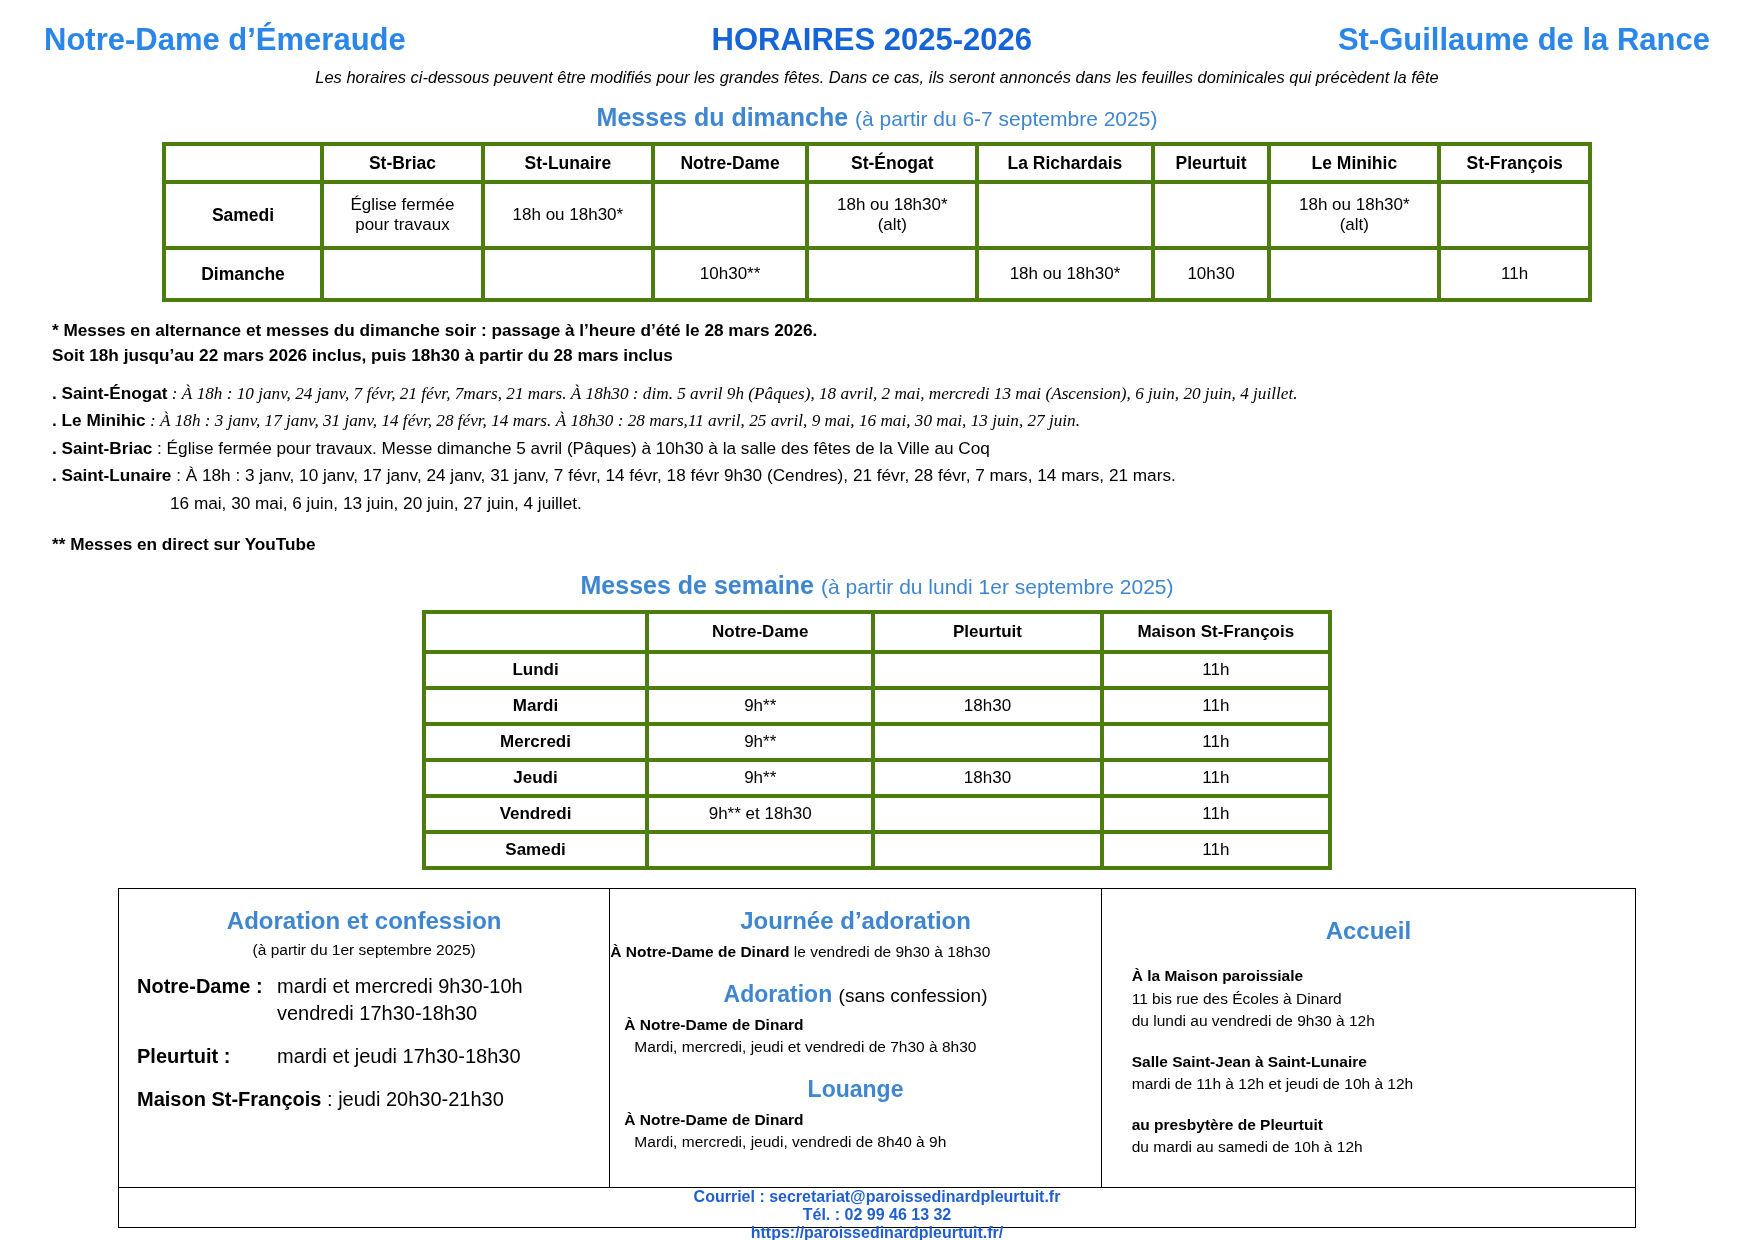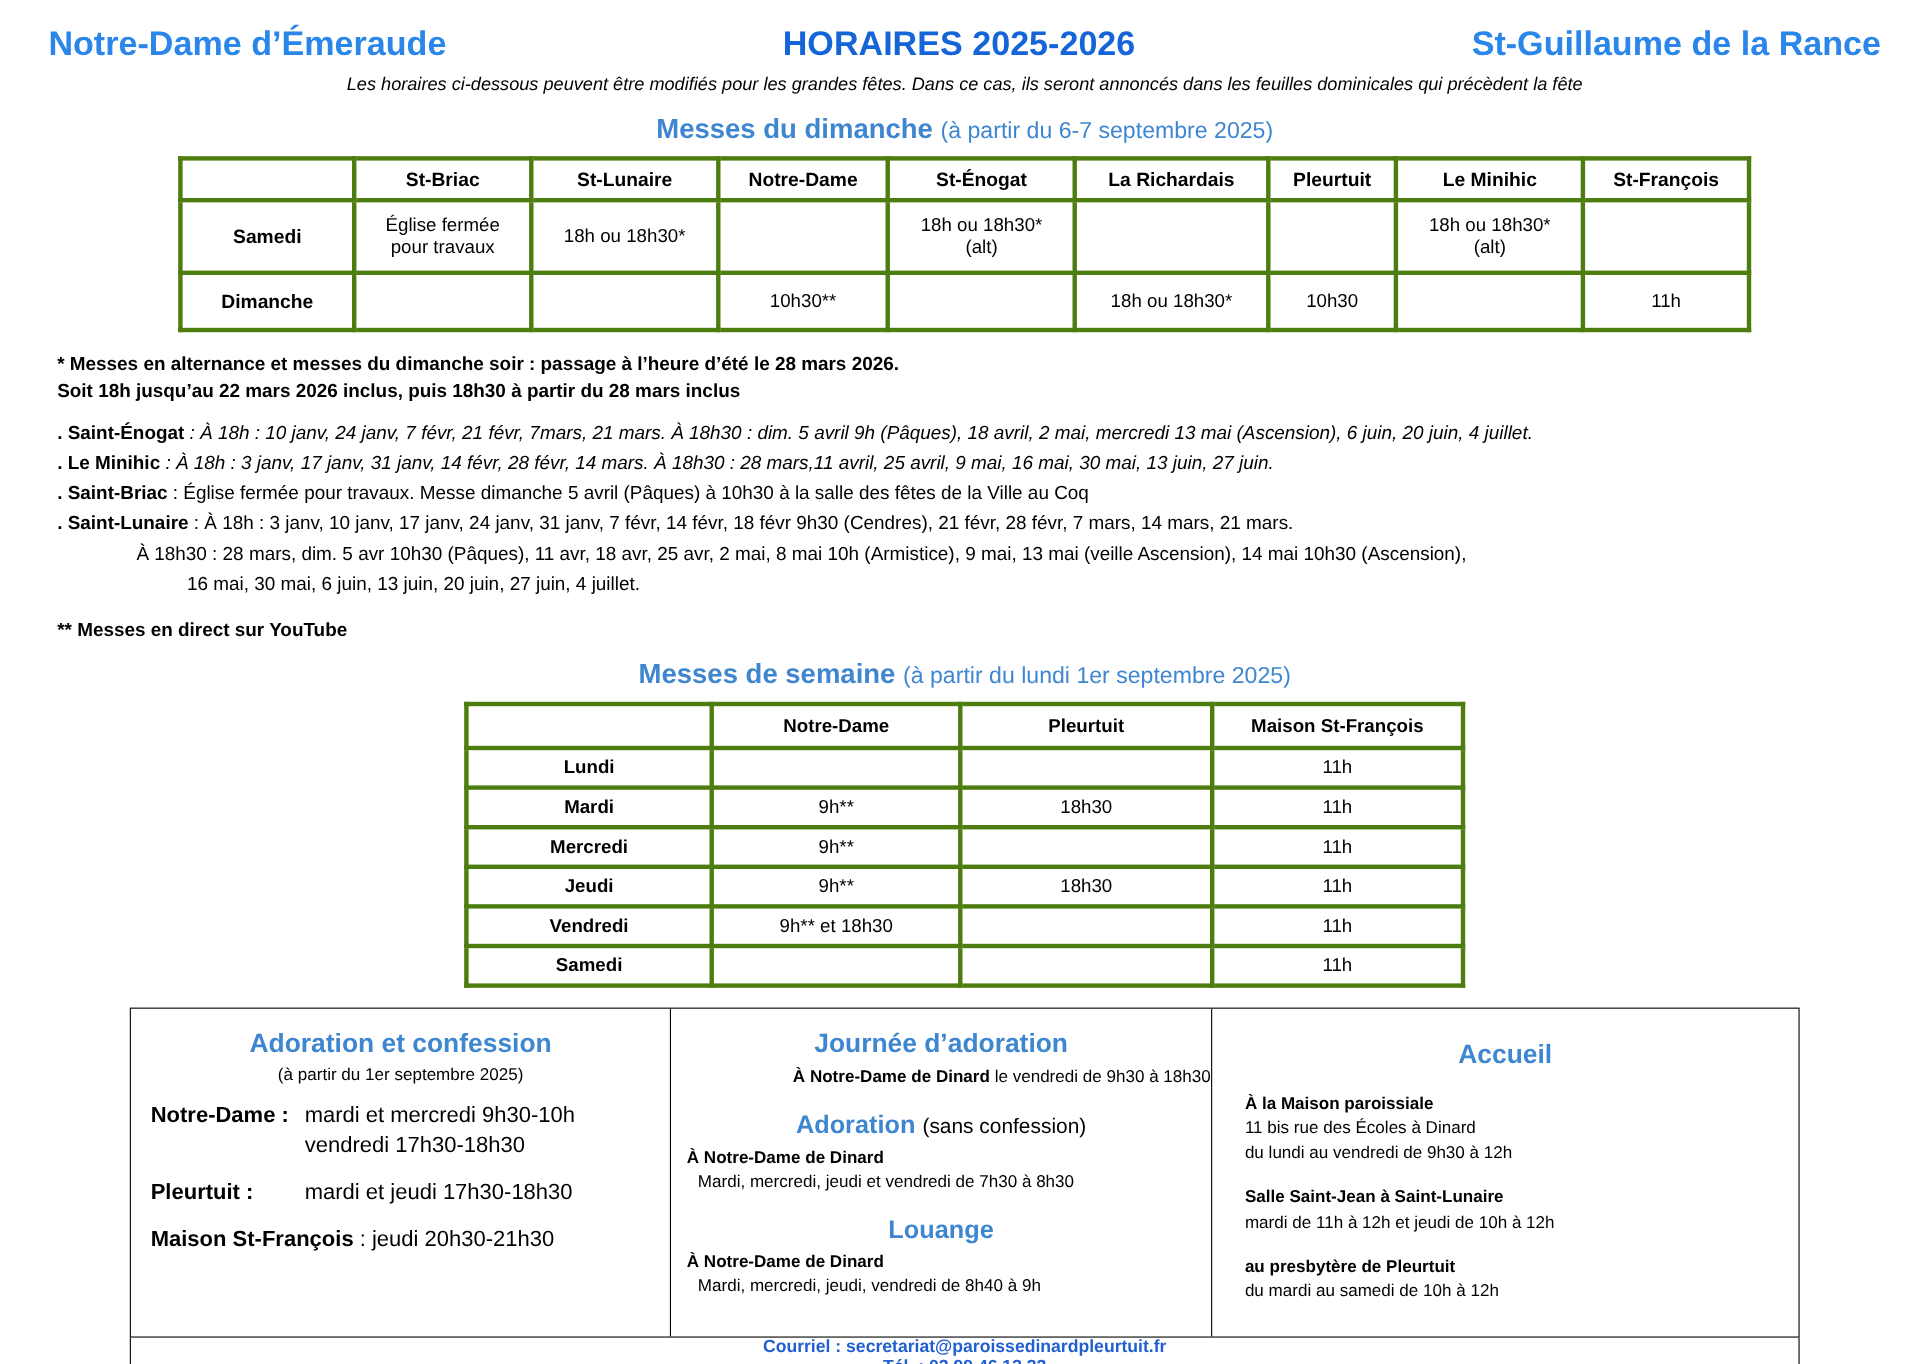--- a/index.html
+++ b/index.html
@@ -77,21 +77,21 @@
   #sunday-table td.daycell { font-weight: bold; font-size: 17.5px; }
   #sunday-table tr.samedi td { height: 56px; }
   #sunday-table tr.dimanche td { height: 42px; }
   #sunday-table td.c0 { width: 142px; }
   .notes {
     margin: 16px 0 0 52px;
     font-size: 17.2px;
     line-height: 1.48;
   }
   .notes .b { font-weight: bold; }
-  .notes .i { font-style: italic; }
+  .notes .i { font-style: italic; font-family: Liberation Serif, serif; }
   .notes-lines { margin-top: 12px; }
   .notes-lines div { margin-bottom: 2px; }
   .note-indent { padding-left: 72px; }
   .note-indent2 { padding-left: 118px; }
   .yt { margin: 18px 0 0 52px; font-size: 17.2px; font-weight: bold; }
   
   #week-table { width: 910px; font-size: 17px; }
   #week-table th { font-weight: bold; height: 30px; }
   #week-table td { height: 26px; }
   #week-table td.daycell { font-weight: bold; width: 222px; }
@@ -231,21 +231,20 @@
       </div>
       <div>
         <span class="b">. Le Minihic</span><span class="i"> : À 18h : 3 janv, 17 janv, 31 janv, 14 févr, 28 févr, 14 mars. À 18h30 : 28 mars,11 avril, 25 avril, 9 mai, 16 mai, 30 mai, 13 juin, 27 juin.</span>
       </div>
       <div>
         <span class="b">. Saint-Briac</span><span> : Église fermée pour travaux. Messe dimanche 5 avril (Pâques) à 10h30 à la salle des fêtes de la Ville au Coq</span>
       </div>
       <div>
         <span class="b">. Saint-Lunaire</span><span> : À 18h : 3 janv, 10 janv, 17 janv, 24 janv, 31 janv, 7 févr, 14 févr, 18 févr 9h30 (Cendres), 21 févr, 28 févr, 7 mars, 14 mars, 21 mars.</span>
       </div>
-      <div class="note-indent">À 18h30 : 28 mars, dim. 5 avr 10h30 (Pâques), 11 avr, 18 avr, 25 avr, 2 mai, 8 mai 10h (Armistice), 9 mai, 13 mai (veille Ascension), 14 mai 10h30 (Ascension),</div>
       <div class="note-indent2">16 mai, 30 mai, 6 juin, 13 juin, 20 juin, 27 juin, 4 juillet.</div>
     </div>
   </div>
 
   <div class="yt">** Messes en direct sur YouTube</div>
 
   <div class="section-title">
     <span>Messes de semaine</span>
     <span class="small">(à partir du lundi 1er septembre 2025)</span>
   </div>
@@ -317,21 +316,21 @@
       </div>
       <div class="ad-row">
         <div>
           <span class="ad-label" style="display:inline">Maison St-François</span><span> : jeudi 20h30-21h30</span>
         </div>
       </div>
     </div>
 
     <div class="bcol bcol2">
       <div class="box-title">Journée d’adoration</div>
-      <div class="c2-line" style="text-align:right;padding-left:0">
+      <div class="c2-line" style="text-align:left;padding-left:0">
         <span class="b">À Notre-Dame de Dinard</span><span> le vendredi de 9h30 à 18h30</span>
       </div>
       <div class="c2-title2">
         <span>Adoration</span>
         <span class="sm" style="color:#000">(sans confession)</span>
       </div>
       <div class="c2-line">
         <span class="b">À Notre-Dame de Dinard</span>
       </div>
       <div class="c2-line" style="padding-left:24px;margin-top:4px">Mardi, mercredi, jeudi et vendredi de 7h30 à 8h30</div>

